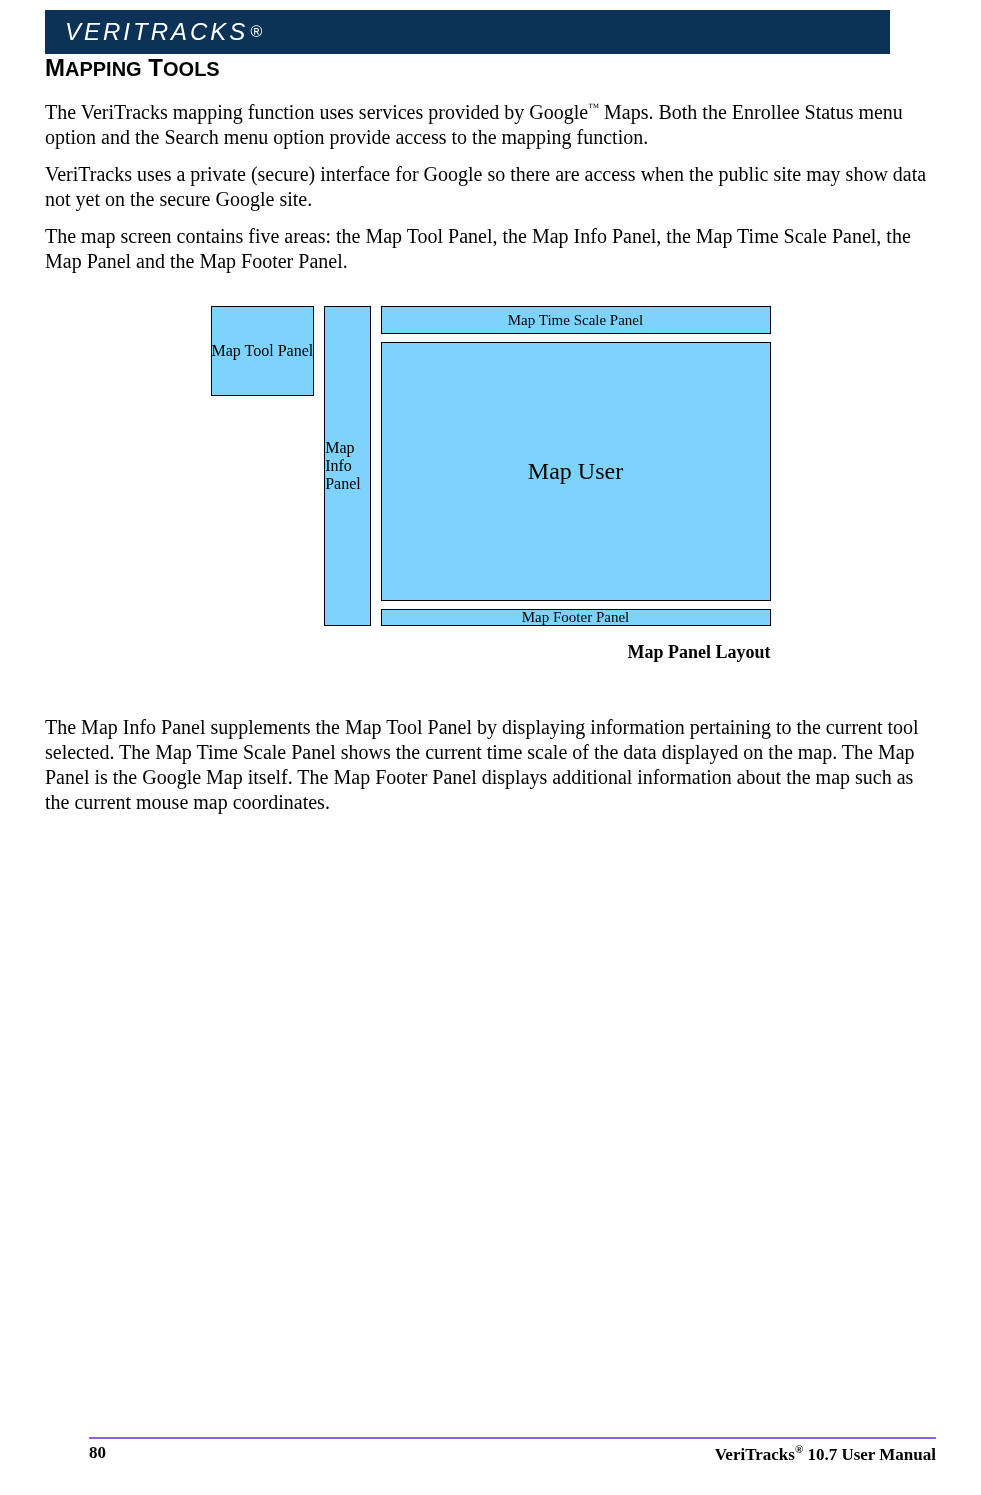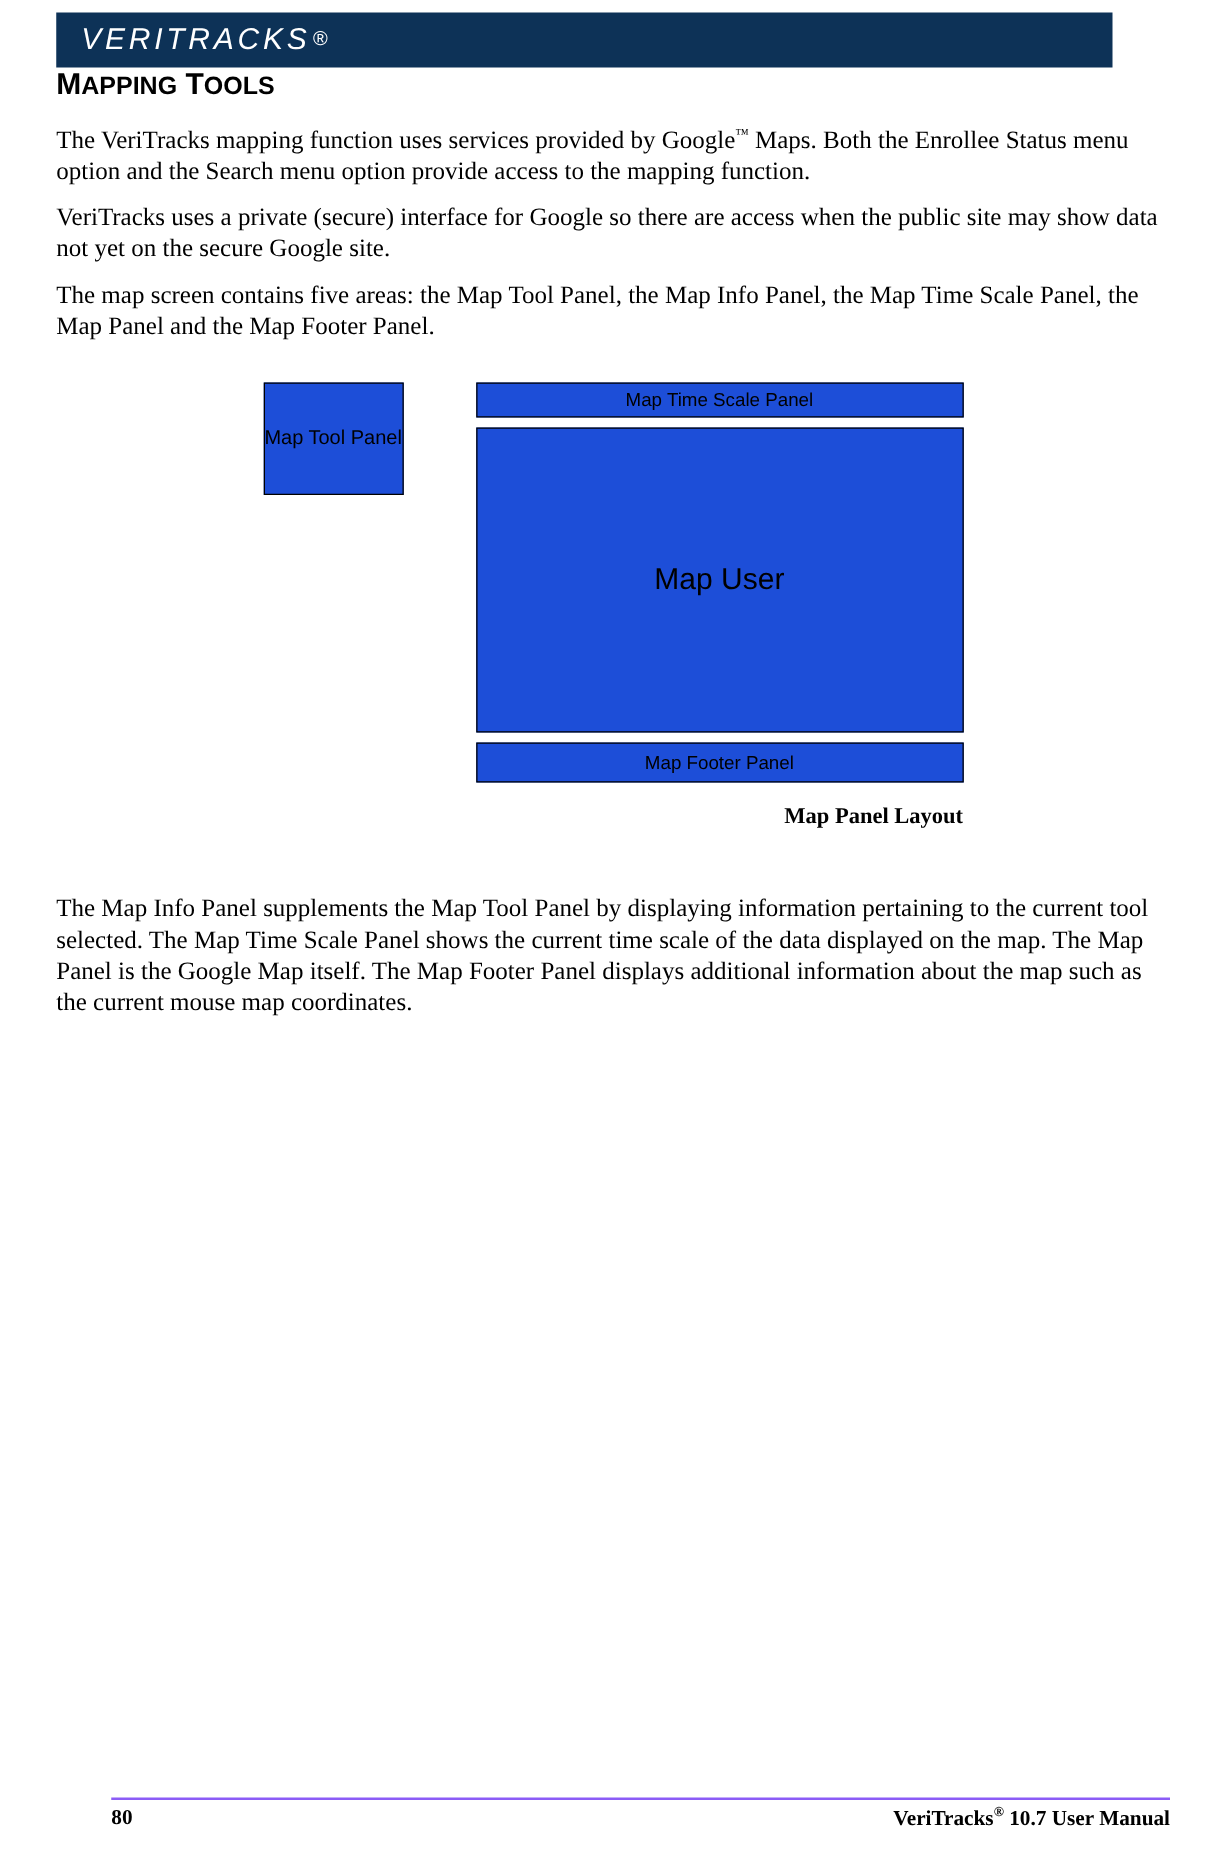--- a/index.html
+++ b/index.html
@@ -72,34 +72,34 @@
       display: flex;
       gap: 10px;
     }
     .right-col {
       flex: 1;
       display: flex;
       flex-direction: column;
       gap: 8px;
     }
     .panel-box {
-      background-color: #1d4ed8;
+      background-color: #7dd3fc;
       border: 1px solid #000;
       display: flex;
       align-items: center;
       justify-content: center;
-      font-family: Liberation Sans, sans-serif;
+      font-family: Liberation Serif, serif;
       font-size: 16px;
       color: #000;
     }
     .tool-panel-box { height: 90px; }
     .info-panel-box { flex: 1; }
     .time-scale-box { height: 28px; font-size: 15px; }
     .map-panel-box { flex: 1; font-size: 24px; }
-    .footer-panel-box { height: 32px; font-size: 15px; }
+    .footer-panel-box { height: 17px; font-size: 15px; }
     .caption {
       text-align: right;
       font-family: "Times New Roman", serif;
       font-weight: bold;
       font-size: 18px;
       margin-top: 16px;
       margin-bottom: 52px;
     }
     .page-footer {
       position: absolute;
@@ -138,20 +138,21 @@
 </p>
 
 <p class="body-text">VeriTracks uses a private (secure) interface for Google so there are access when the public site may show data not yet on the secure Google site.</p>
 
 <p class="body-text">The map screen contains five areas: the Map Tool Panel, the Map Info Panel, the Map Time Scale Panel, the Map Panel and the Map Footer Panel.</p>
 
 <div class="diagram-container">
   <div class="diagram">
     <div class="left-col">
       <div class="panel-box tool-panel-box">Map Tool Panel</div>
+      <div class="panel-box info-panel-box">Map Info Panel</div>
     </div>
     <div class="right-col">
       <div class="panel-box time-scale-box">Map Time Scale Panel</div>
       <div class="panel-box map-panel-box">Map User</div>
       <div class="panel-box footer-panel-box">Map Footer Panel</div>
     </div>
   </div>
   <div class="caption">Map Panel Layout</div>
 </div>
 

